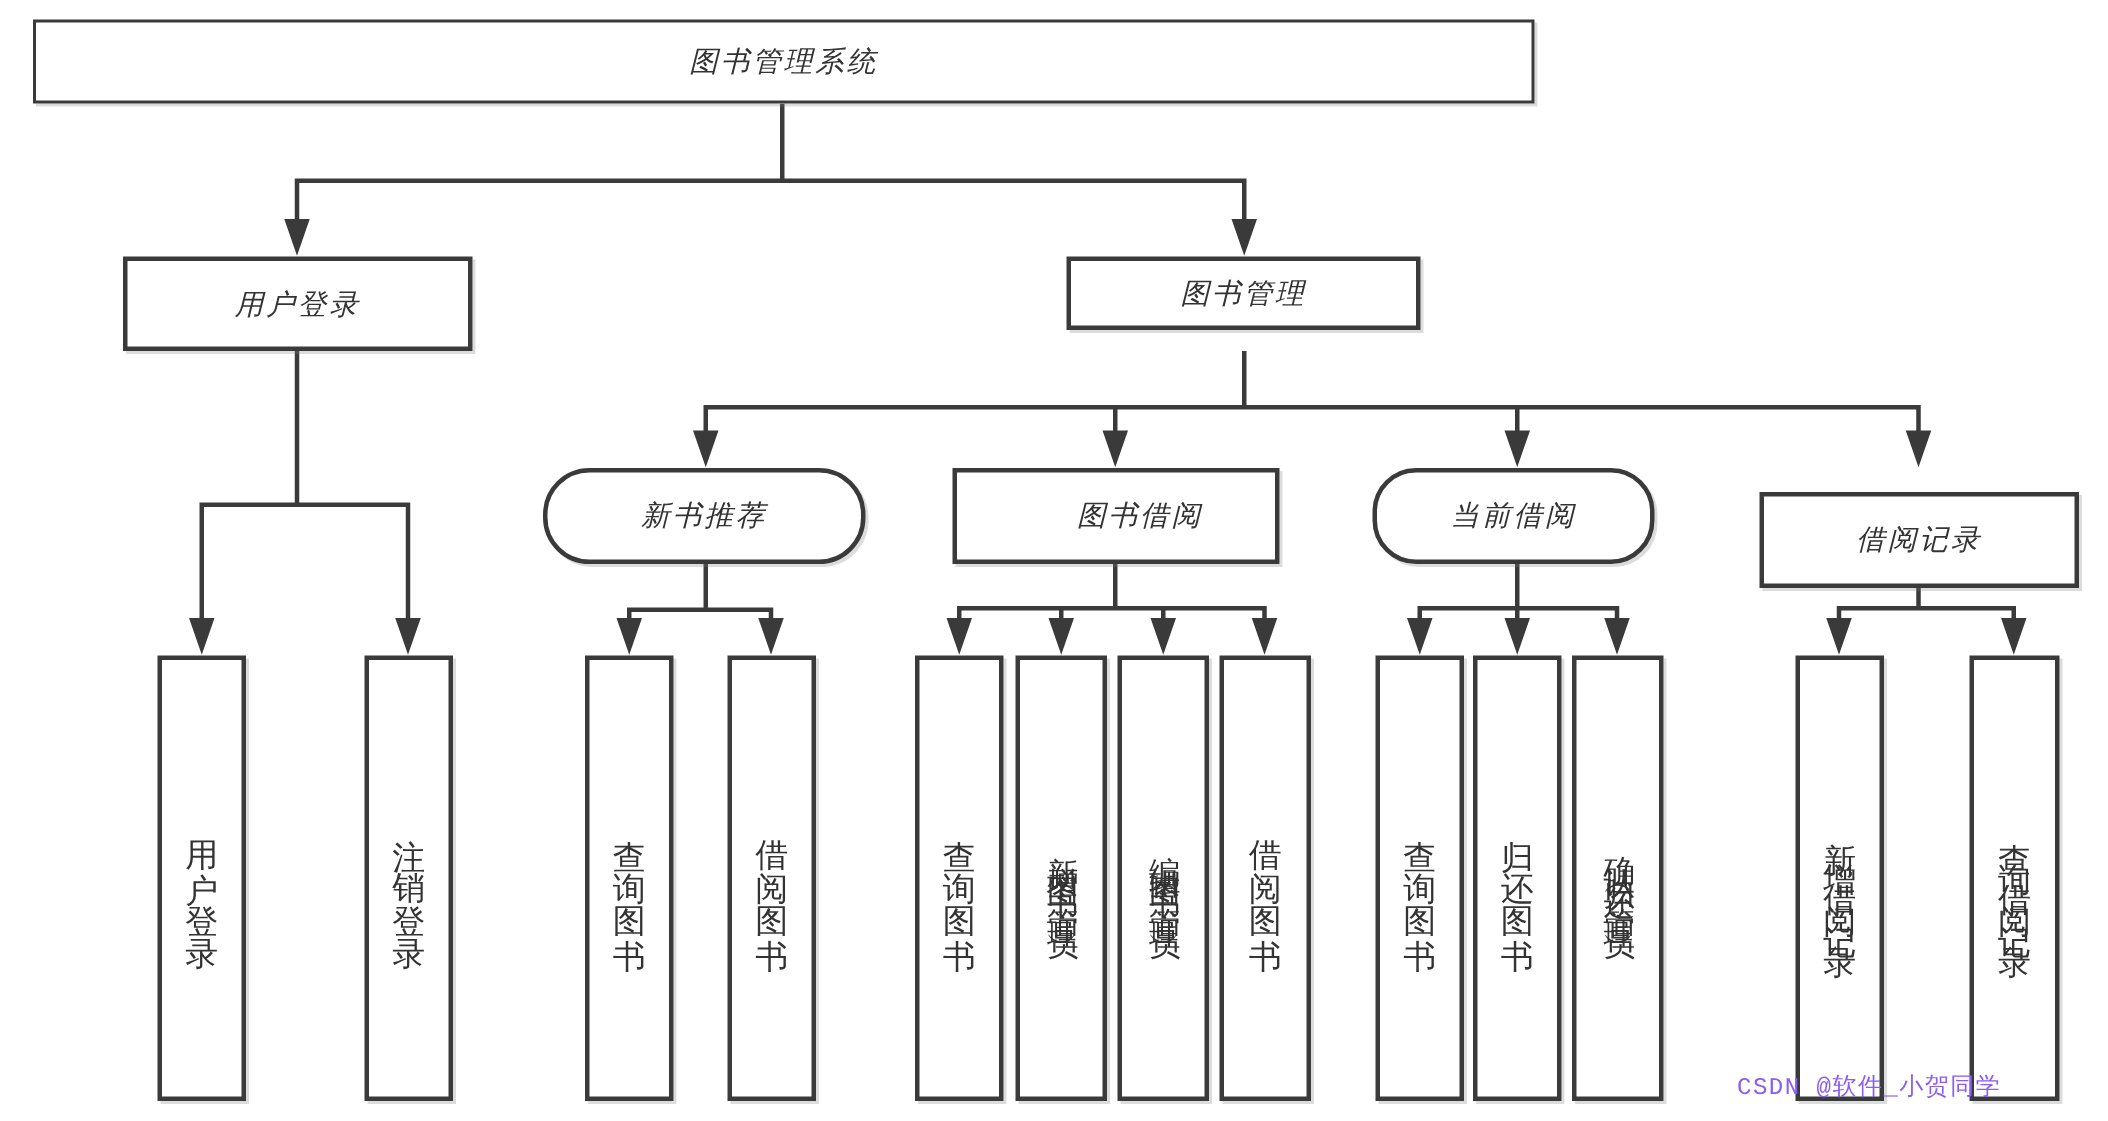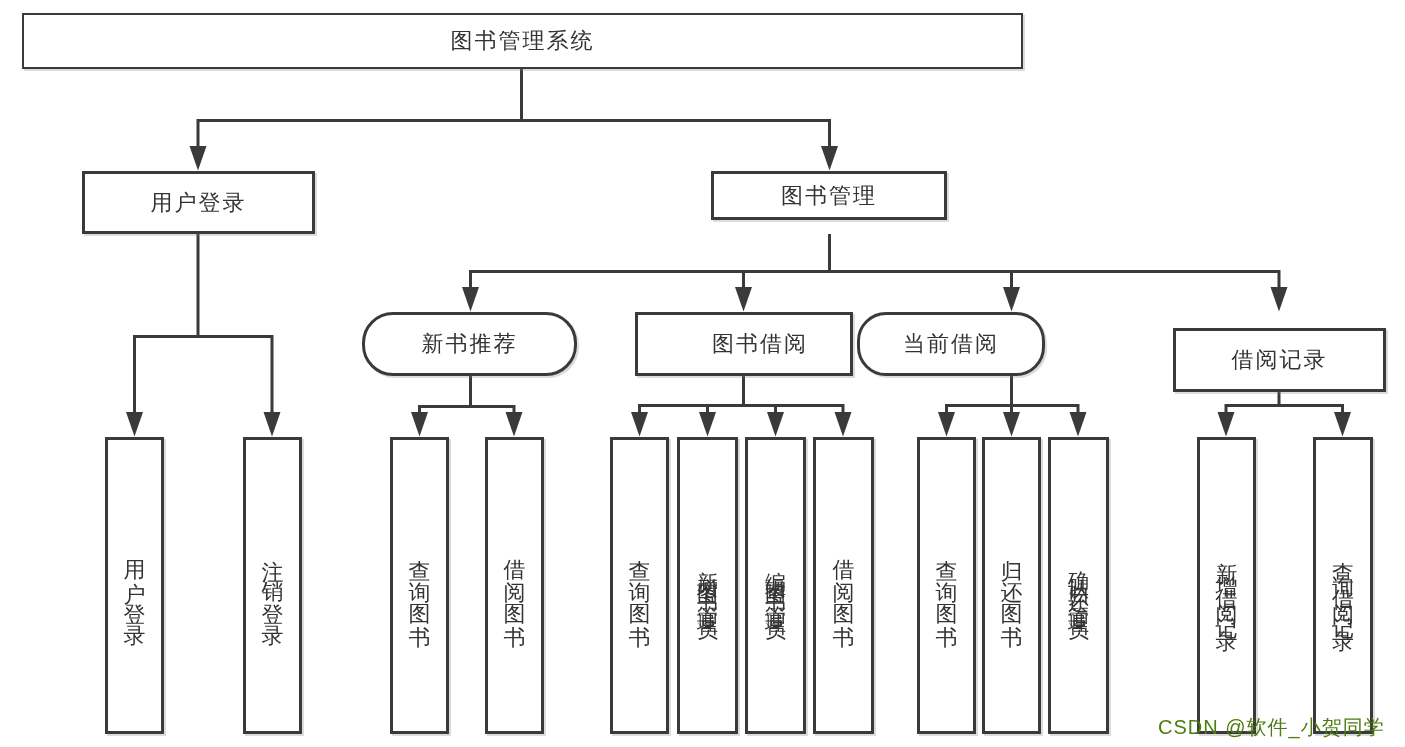--- a/index.html
+++ b/index.html
@@ -14,48 +14,50 @@
   svg.connectors {
     position:absolute; left:0; top:0; width:1405px; height:747px;
     z-index:1;
   }
   .box {
     position:absolute;
     box-sizing:border-box;
     border:3px solid #3a3a3a;
     background:#ffffff;
     display:flex; align-items:center; justify-content:center;
-    font-size:22px; letter-spacing:2px;
+    font-size:19px; letter-spacing:2px;
     z-index:2;
     box-shadow:2px 2px 0 rgba(130,130,130,0.28);
+    font-style:italic;
   }
   .box.root { border-width:2px; }
   .leaf {
     position:absolute;
     box-sizing:border-box;
     border:3px solid #3a3a3a;
     background:#ffffff;
     top:437px; height:297px;
     display:flex; align-items:center; justify-content:center;
     writing-mode:vertical-rl; text-orientation:mixed;
     font-size:22px;
     z-index:2;
     box-shadow:2px 2px 0 rgba(130,130,130,0.28);
   }
   .leaf.short { letter-spacing:22px; }
   .leaf.mid   { letter-spacing:14px; }
   .leaf.long  { letter-spacing:7px; font-size:21px; }
   .watermark {
     position:absolute;
     left:1158px; top:714px;
-    font-size:20px;
-    color:#4d7c0f;
+    font-size:16px;
+    color:#8b5cf6;
     letter-spacing:1px;
     z-index:3;
     white-space:nowrap;
+    font-family:Liberation Mono, monospace;
   }
 </style>
 </head>
 <body>
 
 <div class="canvas">
 
   <svg class="connectors" viewBox="0 0 1405 747" xmlns="http://www.w3.org/2000/svg">
     <g stroke="#3a3a3a" stroke-width="3" fill="none">
 
@@ -96,21 +98,21 @@
     </g>
   </svg>
 
   <div class="box root" style="left:22px; top:13px; width:1001px; height:56px;">图书管理系统</div>
 
   <div class="box" style="left:82px; top:171px; width:233px; height:63px;">用户登录</div>
   <div class="box" style="left:711px; top:171px; width:236px; height:49px;">图书管理</div>
 
   <div class="box" style="left:362px; top:312px; width:215px; height:64px;border-radius:31px;">新书推荐</div>
   <div class="box" style="left:635px; top:312px; width:218px; height:64px;padding-left:32px;">图书借阅</div>
-  <div class="box" style="left:857px; top:312px; width:188px; height:64px;border-radius:29px;">当前借阅</div>
+  <div class="box" style="left:915px; top:312px; width:188px; height:64px;border-radius:29px;">当前借阅</div>
   <div class="box" style="left:1173px; top:328px; width:213px; height:64px;text-align:right;">借阅记录</div>
 
   <div class="leaf short" style="left:105px; width:59px;">用户登录</div>
   <div class="leaf short" style="left:243px; width:59px;">注销登录</div>
 
   <div class="leaf short" style="left:390px; width:59px;">查询图书</div>
   <div class="leaf short" style="left:485px; width:59px;">借阅图书</div>
 
   <div class="leaf short" style="left:610px; width:59px;">查询图书</div>
   <div class="leaf long" style="left:677px; width:61px;">新增图书（管理员）</div>

